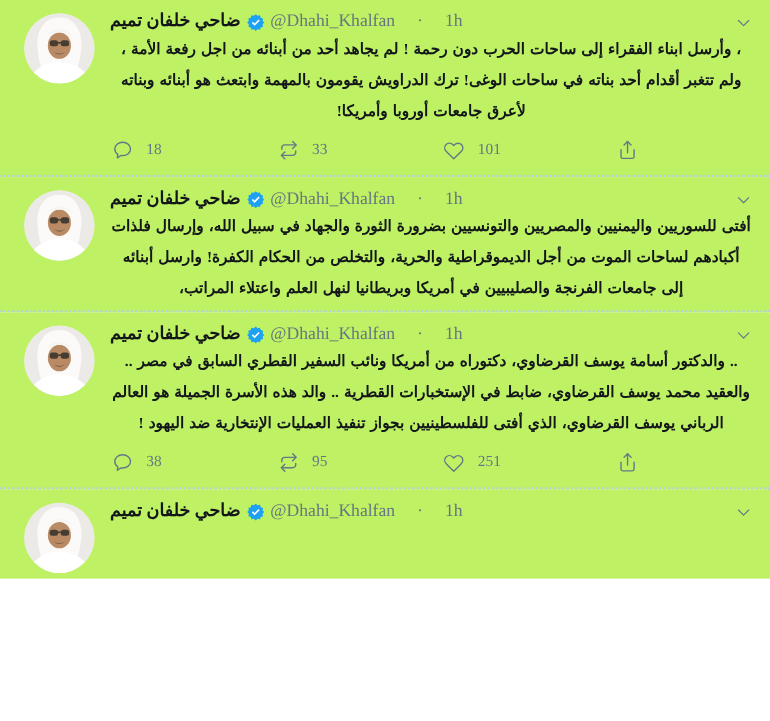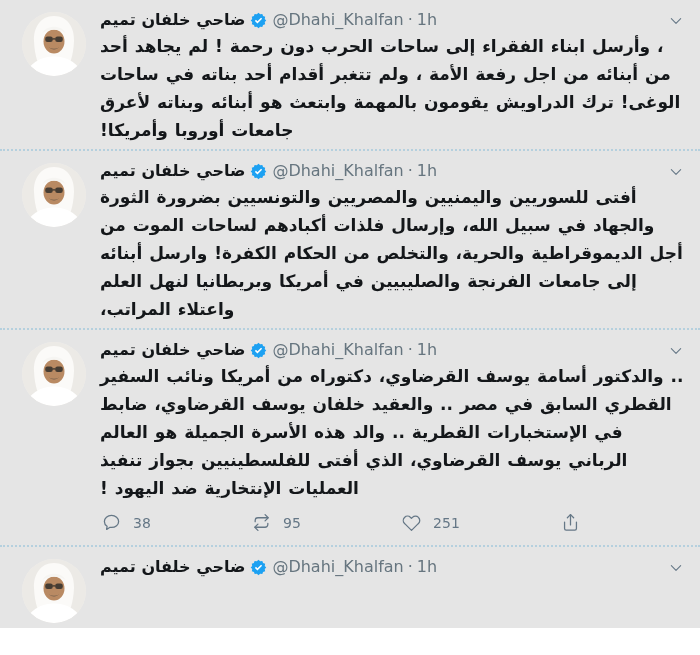--- a/index.html
+++ b/index.html
@@ -10,21 +10,22 @@
     height: 655px;
     overflow: hidden;
     font-family: "DejaVu Sans", "Liberation Sans", sans-serif;
     color: #14171a;
   }
   .feed { width: 700px; }
   .tweet {
     display: flex;
     padding: 9px 16px 5px 22px;
     border-bottom: 2px dotted #b5d0de;
-    background: #e5e5e5;
+    background: #bef264;
+    font-family: Liberation Serif, serif;
   }
   .tweet:last-child { border-bottom: none; }
   .avatar {
     width: 64px; height: 64px;
     border-radius: 50%;
     overflow: hidden;
     flex: none;
     margin-right: 14px;
     margin-top: 3px;
     background: #efedea;
@@ -34,32 +35,32 @@
   .header {
     display: flex;
     align-items: center;
     gap: 5px;
     font-size: 16px;
     line-height: 21px;
     white-space: nowrap;
   }
   .name { font-weight: bold; color: #14171a; }
   .badge { width: 17px; height: 17px; flex: none; margin-top: 1px; }
-  .handle-group { color: #66757f; display: flex; gap: 4px; }
+  .handle-group { color: #66757f; display: flex; gap: 20px; }
   .chevron {
     margin-left: auto;
     color: #657786;
     flex: none;
     cursor: pointer;
     margin-top: 2px;
   }
   .body-text {
     direction: rtl;
-    text-align: left;
-    font-size: 17px;
+    text-align: center;
+    font-size: 14px;
     line-height: 28px;
     font-weight: 600;
     margin-top: 2px;
     color: #14171a;
     word-spacing: 1px;
   }
   .stats {
     display: flex;
     justify-content: space-between;
     align-items: center;
@@ -142,20 +143,45 @@
         <span class="handle-group">
           <span>@Dhahi_Khalfan</span>
           <span>·</span>
           <span>1h</span>
         </span>
         <svg class="chevron" width="16" height="16" viewBox="0 0 24 24">
             <use href="#sym-chevron"></use>
           </svg>
       </div>
       <div class="body-text" dir="rtl">، وأرسل ابناء الفقراء إلى ساحات الحرب دون رحمة ! لم يجاهد أحد من أبنائه من اجل رفعة الأمة ، ولم تتغبر أقدام أحد بناته في ساحات الوغى! ترك الدراويش يقومون بالمهمة وابتعث هو أبنائه وبناته لأعرق جامعات أوروبا وأمريكا!</div>
+      <div class="stats">
+        <span class="stat">
+          <svg viewBox="0 0 24 24">
+              <use href="#sym-reply"></use>
+            </svg>
+          <span class="count">18</span>
+        </span>
+        <span class="stat">
+          <svg viewBox="0 0 24 24">
+              <use href="#sym-retweet"></use>
+            </svg>
+          <span class="count">33</span>
+        </span>
+        <span class="stat">
+          <svg viewBox="0 0 24 24">
+              <use href="#sym-heart"></use>
+            </svg>
+          <span class="count">101</span>
+        </span>
+        <span class="stat">
+          <svg viewBox="0 0 24 24">
+              <use href="#sym-share"></use>
+            </svg>
+        </span>
+      </div>
     </div>
   </article>
 
   <article class="tweet">
     <div class="avatar">
       <svg viewBox="0 0 64 64">
           <use href="#sym-avatar"></use>
         </svg>
     </div>
     <div class="content">
@@ -191,21 +217,21 @@
           </svg>
         <span class="handle-group">
           <span>@Dhahi_Khalfan</span>
           <span>·</span>
           <span>1h</span>
         </span>
         <svg class="chevron" width="16" height="16" viewBox="0 0 24 24">
             <use href="#sym-chevron"></use>
           </svg>
       </div>
-      <div class="body-text" dir="rtl">.. والدكتور أسامة يوسف القرضاوي، دكتوراه من أمريكا ونائب السفير القطري السابق في مصر ..  والعقيد خلفان يوسف القرضاوي، ضابط في الإستخبارات القطرية .. والد هذه الأسرة الجميلة هو العالم الرباني يوسف القرضاوي، الذي أفتى للفلسطينيين بجواز تنفيذ العمليات الإنتخارية ضد اليهود !</div>
+      <div class="body-text" dir="rtl">.. والدكتور أسامة يوسف القرضاوي، دكتوراه من أمريكا ونائب السفير القطري السابق في مصر ..  والعقيد محمد يوسف القرضاوي، ضابط في الإستخبارات القطرية .. والد هذه الأسرة الجميلة هو العالم الرباني يوسف القرضاوي، الذي أفتى للفلسطينيين بجواز تنفيذ العمليات الإنتخارية ضد اليهود !</div>
       <div class="stats">
         <span class="stat">
           <svg viewBox="0 0 24 24">
               <use href="#sym-reply"></use>
             </svg>
           <span class="count">38</span>
         </span>
         <span class="stat">
           <svg viewBox="0 0 24 24">
               <use href="#sym-retweet"></use>

